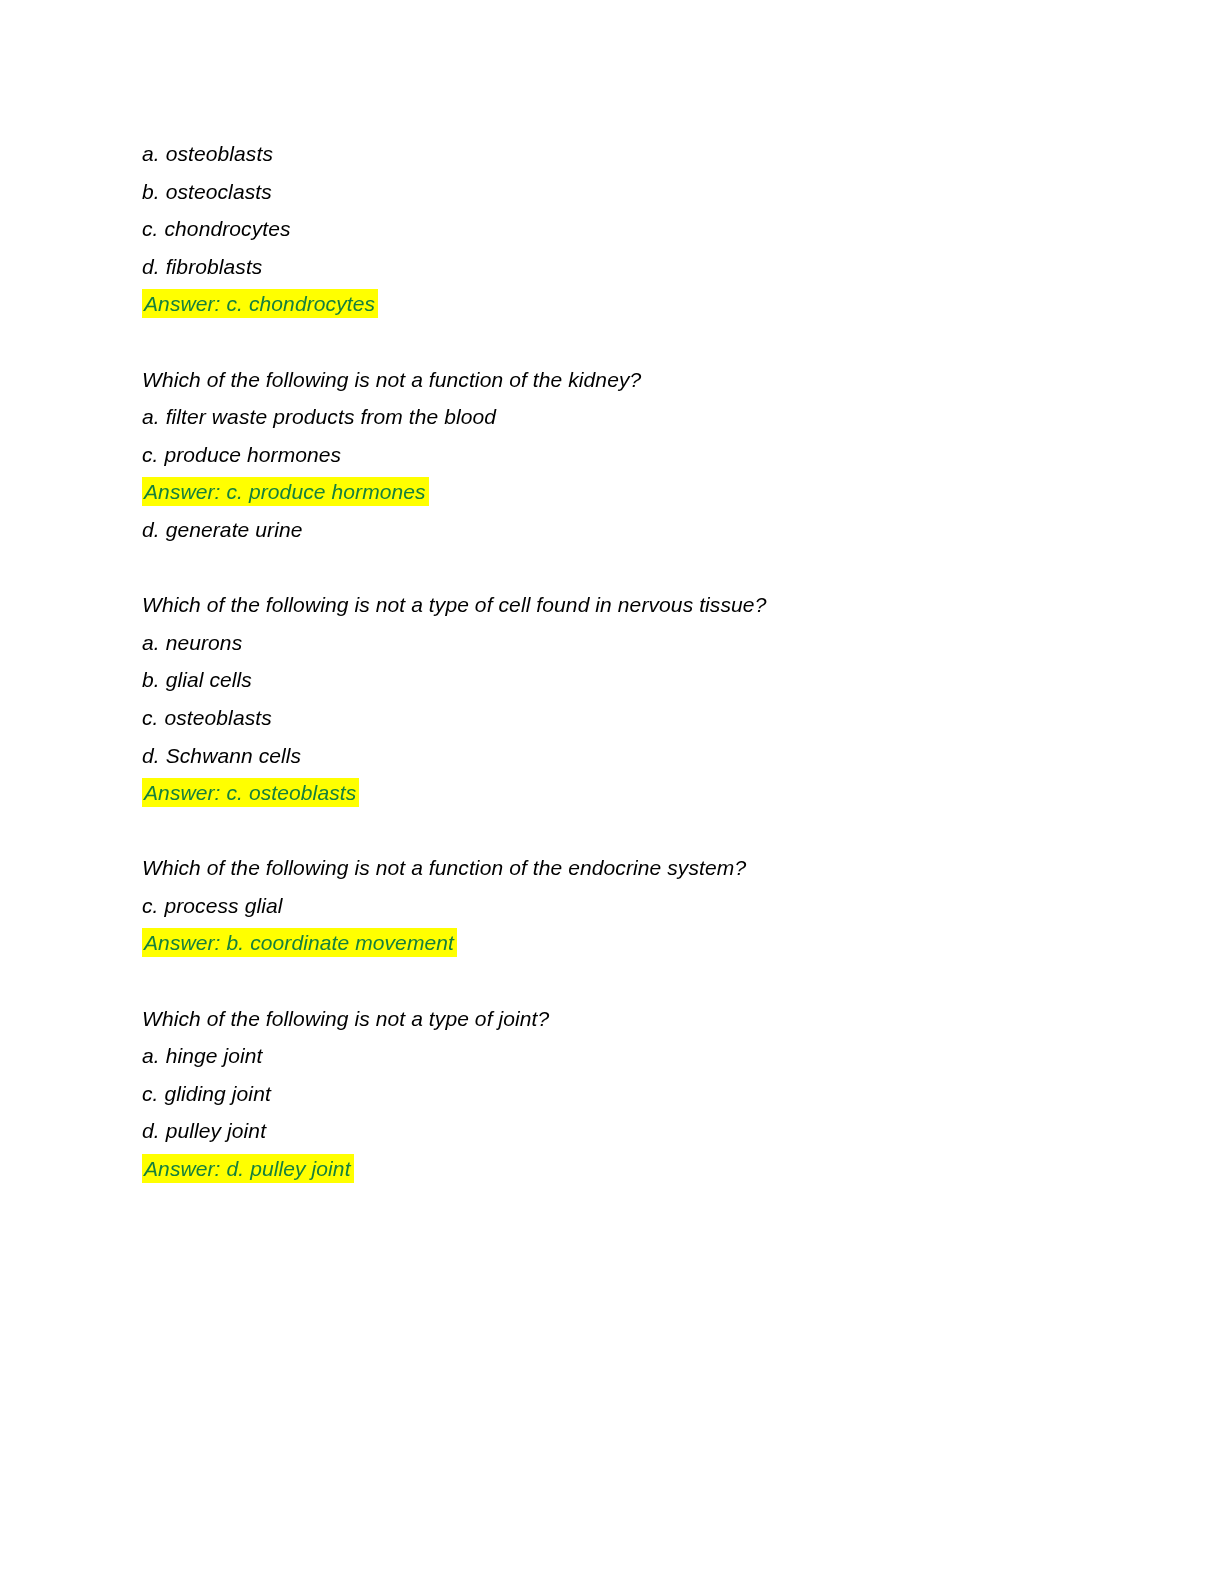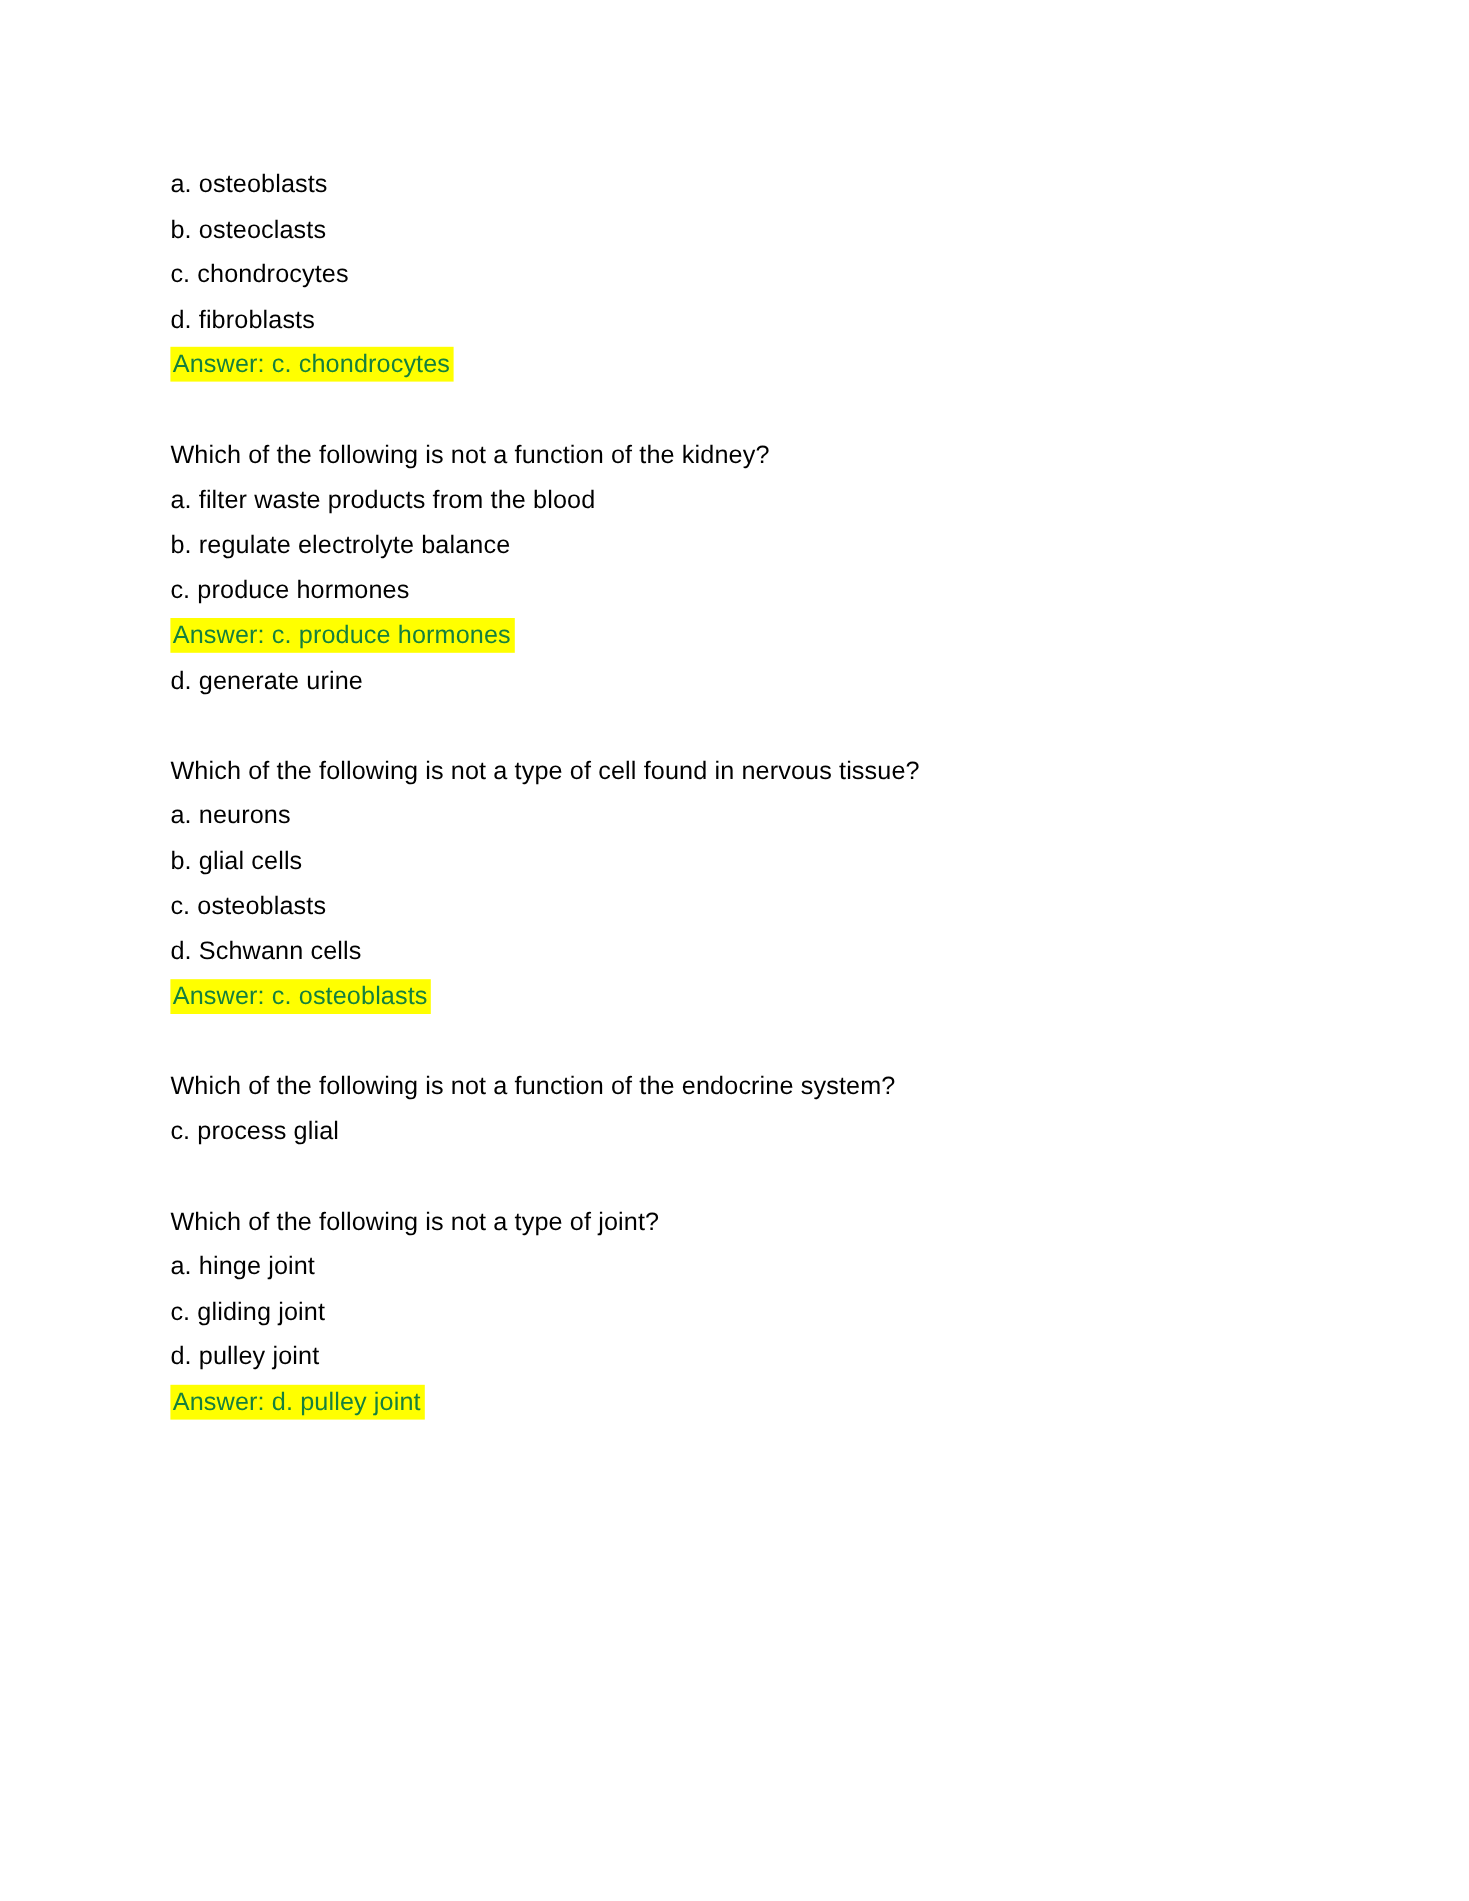--- a/index.html
+++ b/index.html
@@ -14,20 +14,21 @@
     background: #ffffff;
     color: #000000;
     font-family: "Liberation Sans", "DejaVu Sans", sans-serif;
     font-size: 21px;
     box-sizing: border-box;
     padding: 135px 100px 0 142px;
     overflow: hidden;
   }
   .question-block {
     margin: 0 0 37.6px 0;
+    font-style: italic;
   }
   .line {
     margin: 0;
     line-height: 37.6px;
     white-space: pre;
     letter-spacing: 0.1px;
   }
   .answer-line mark {
     background: #ffff00;
     color: #15803d;
@@ -43,38 +44,38 @@
     <p class="line">a. osteoblasts</p>
     <p class="line">b. osteoclasts</p>
     <p class="line">c. chondrocytes</p>
     <p class="line">d. fibroblasts</p>
     <p class="line answer-line"><mark>Answer: c. chondrocytes</mark></p>
   </section>
 
   <section class="question-block">
     <p class="line">Which of the following is not a function of the kidney?</p>
     <p class="line">a. filter waste products from the blood</p>
-    <p class="line">b. regulate electrolyte balance</p>
     <p class="line">c. produce hormones</p>
     <p class="line answer-line"><mark>Answer: c. produce hormones</mark></p>
     <p class="line">d. generate urine</p>
   </section>
 
   <section class="question-block">
     <p class="line">Which of the following is not a type of cell found in nervous tissue?</p>
     <p class="line">a. neurons</p>
     <p class="line">b. glial cells</p>
     <p class="line">c. osteoblasts</p>
     <p class="line">d. Schwann cells</p>
     <p class="line answer-line"><mark>Answer: c. osteoblasts</mark></p>
   </section>
 
   <section class="question-block">
     <p class="line">Which of the following is not a function of the endocrine system?</p>
     <p class="line">c. process glial</p>
+    <p class="line answer-line"><mark>Answer: b. coordinate movement</mark></p>
   </section>
 
   <section class="question-block">
     <p class="line">Which of the following is not a type of joint?</p>
     <p class="line">a. hinge joint</p>
     <p class="line">c. gliding joint</p>
     <p class="line">d. pulley joint</p>
     <p class="line answer-line"><mark>Answer: d. pulley joint</mark></p>
   </section>
 

